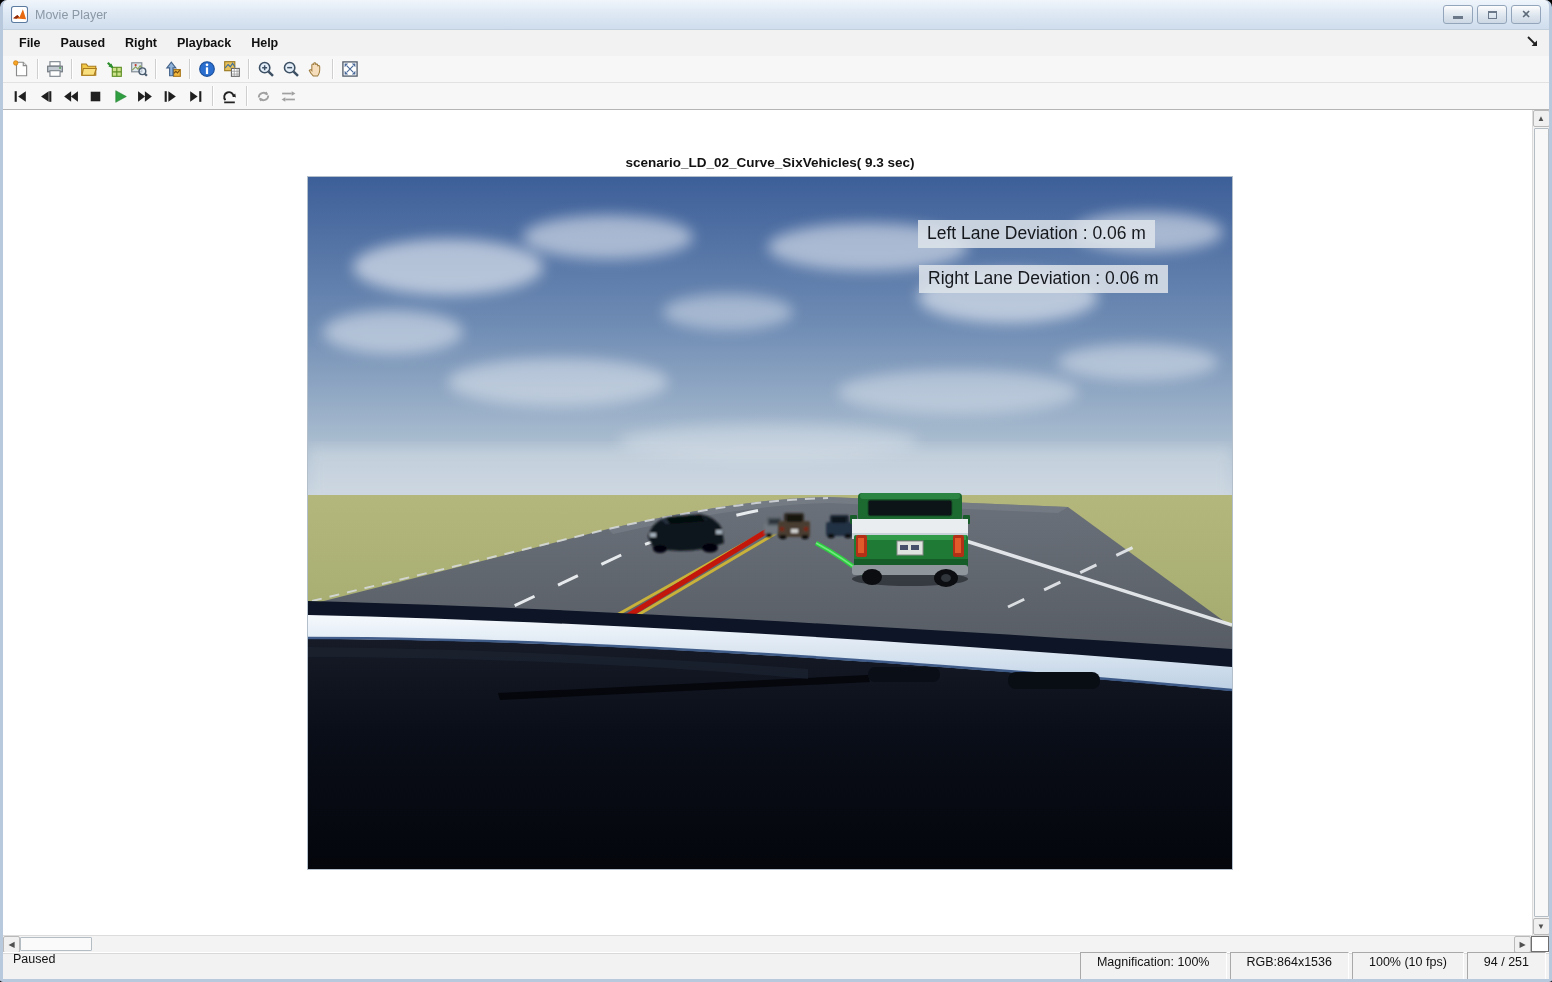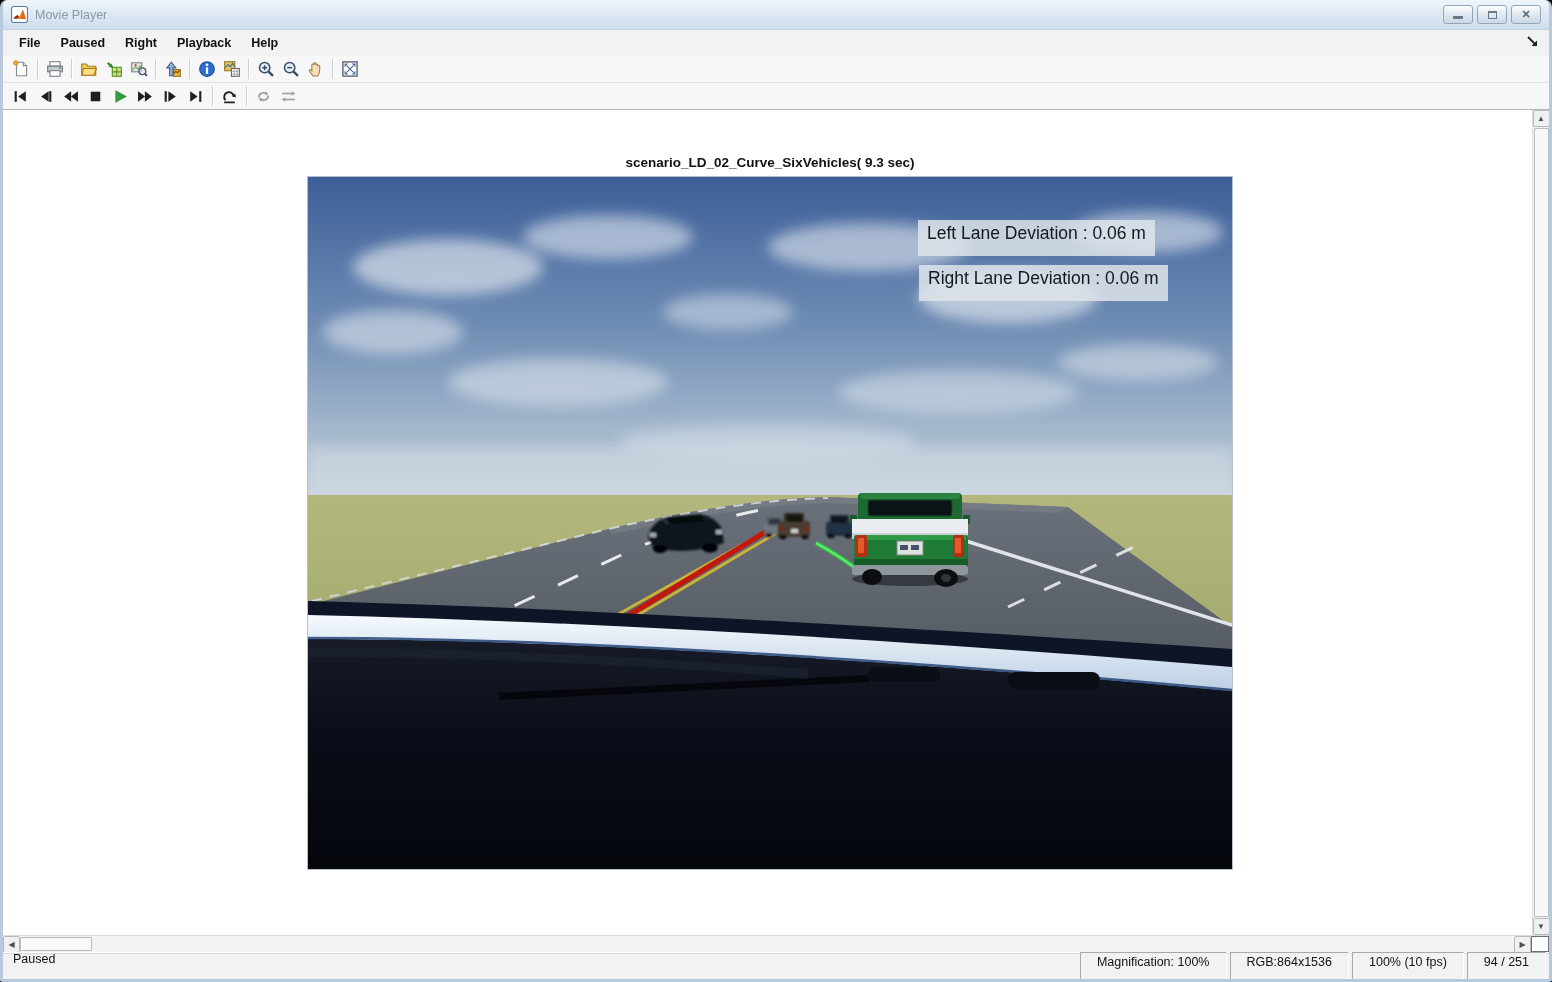--- a/index.html
+++ b/index.html
@@ -21,21 +21,21 @@
   
   .toolbar{height:27px;flex:0 0 27px;background:#f7f7f7;display:flex;align-items:center;padding:0 5px;border-bottom:1px solid #e2e2e2;}
   .playbar{height:27px;flex:0 0 27px;background:#f7f7f7;display:flex;align-items:center;padding:0 5px;border-bottom:1px solid #b5b5b5;}
   .tbtn{width:25px;height:23px;display:flex;align-items:center;justify-content:center;background:transparent;border:none;padding:0;}
   .sep{width:1px;height:20px;background:#cfcfcf;margin:0 4px;box-shadow:1px 0 0 #fff;}
   
   .viewport{position:relative;flex:0 0 825px;height:825px;background:#ffffff;overflow:hidden;}
   .frame-title{position:absolute;left:305px;top:45px;width:924px;text-align:center;font-size:13.5px;font-weight:bold;color:#111;}
   .scene{position:absolute;left:305px;top:67px;width:924px;height:692px;background:#7e9cc0;outline:1px solid #b3c0cc;}
   .scene svg{display:block;}
-  .overlay-label{position:absolute;background:rgba(222,228,234,0.85);color:#15181c;font-size:17.5px;padding:3px 9px 12px 9px;white-space:nowrap;}
+  .overlay-label{position:absolute;background:rgba(222,228,234,0.85);color:#15181c;font-size:17.5px;padding:3px 9px 4px 9px;white-space:nowrap;}
   .overlay-left{left:610px;top:43px;}
   .overlay-right{left:611px;top:88px;}
   
   .vscroll{position:absolute;right:0;top:0;width:17px;height:825px;background:#f3f3f3;border-left:1px solid #dcdcdc;display:flex;flex-direction:column;align-items:center;}
   .hscroll{height:17px;flex:0 0 17px;background:#f3f3f3;border-top:1px solid #dcdcdc;display:flex;align-items:stretch;}
   .sbtn{width:17px;height:17px;flex:0 0 17px;background:#f0f0f0;border:1px solid #b9b9b9;border-radius:2px;display:flex;align-items:center;justify-content:center;font-size:8px;color:#505050;line-height:1;}
   .vthumb{width:15px;flex:1;margin:1px 0;background:#f8f8f8;border:1px solid #b4bcc4;border-radius:1px;}
   .hthumb{width:72px;margin:1px 0;background:#fafafa;border:1px solid #b4bcc4;border-radius:1px;}
   .htrack{flex:1;}
   .corner-box{width:18px;flex:0 0 18px;background:#fff;border:1px solid #6f6f6f;margin:0;}

